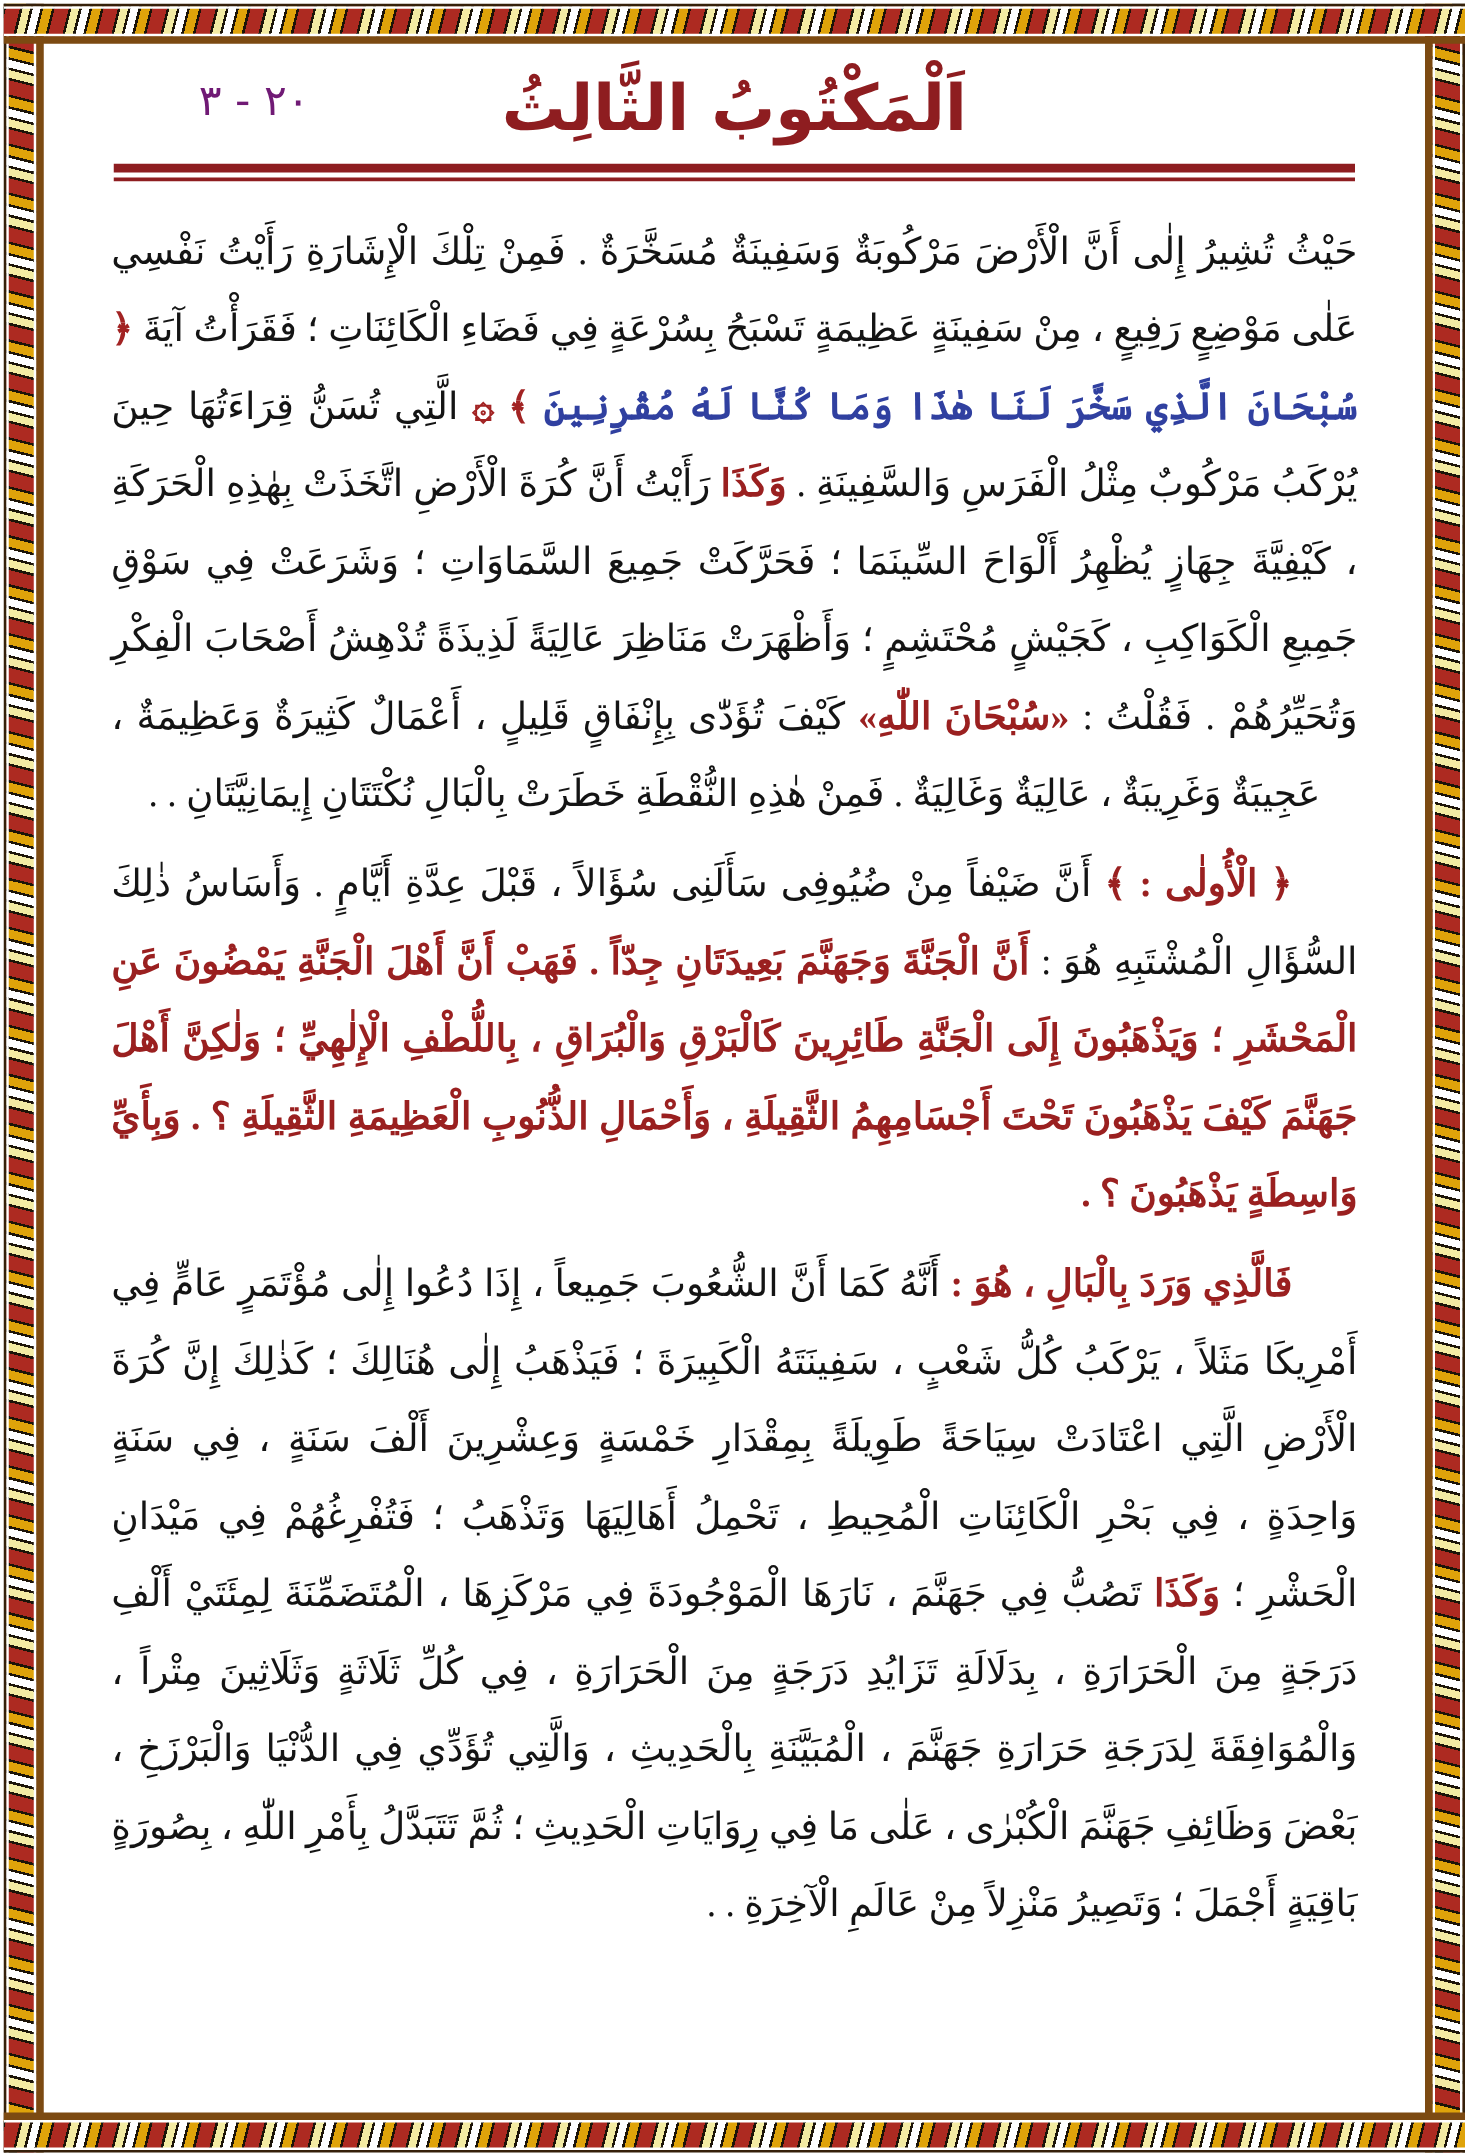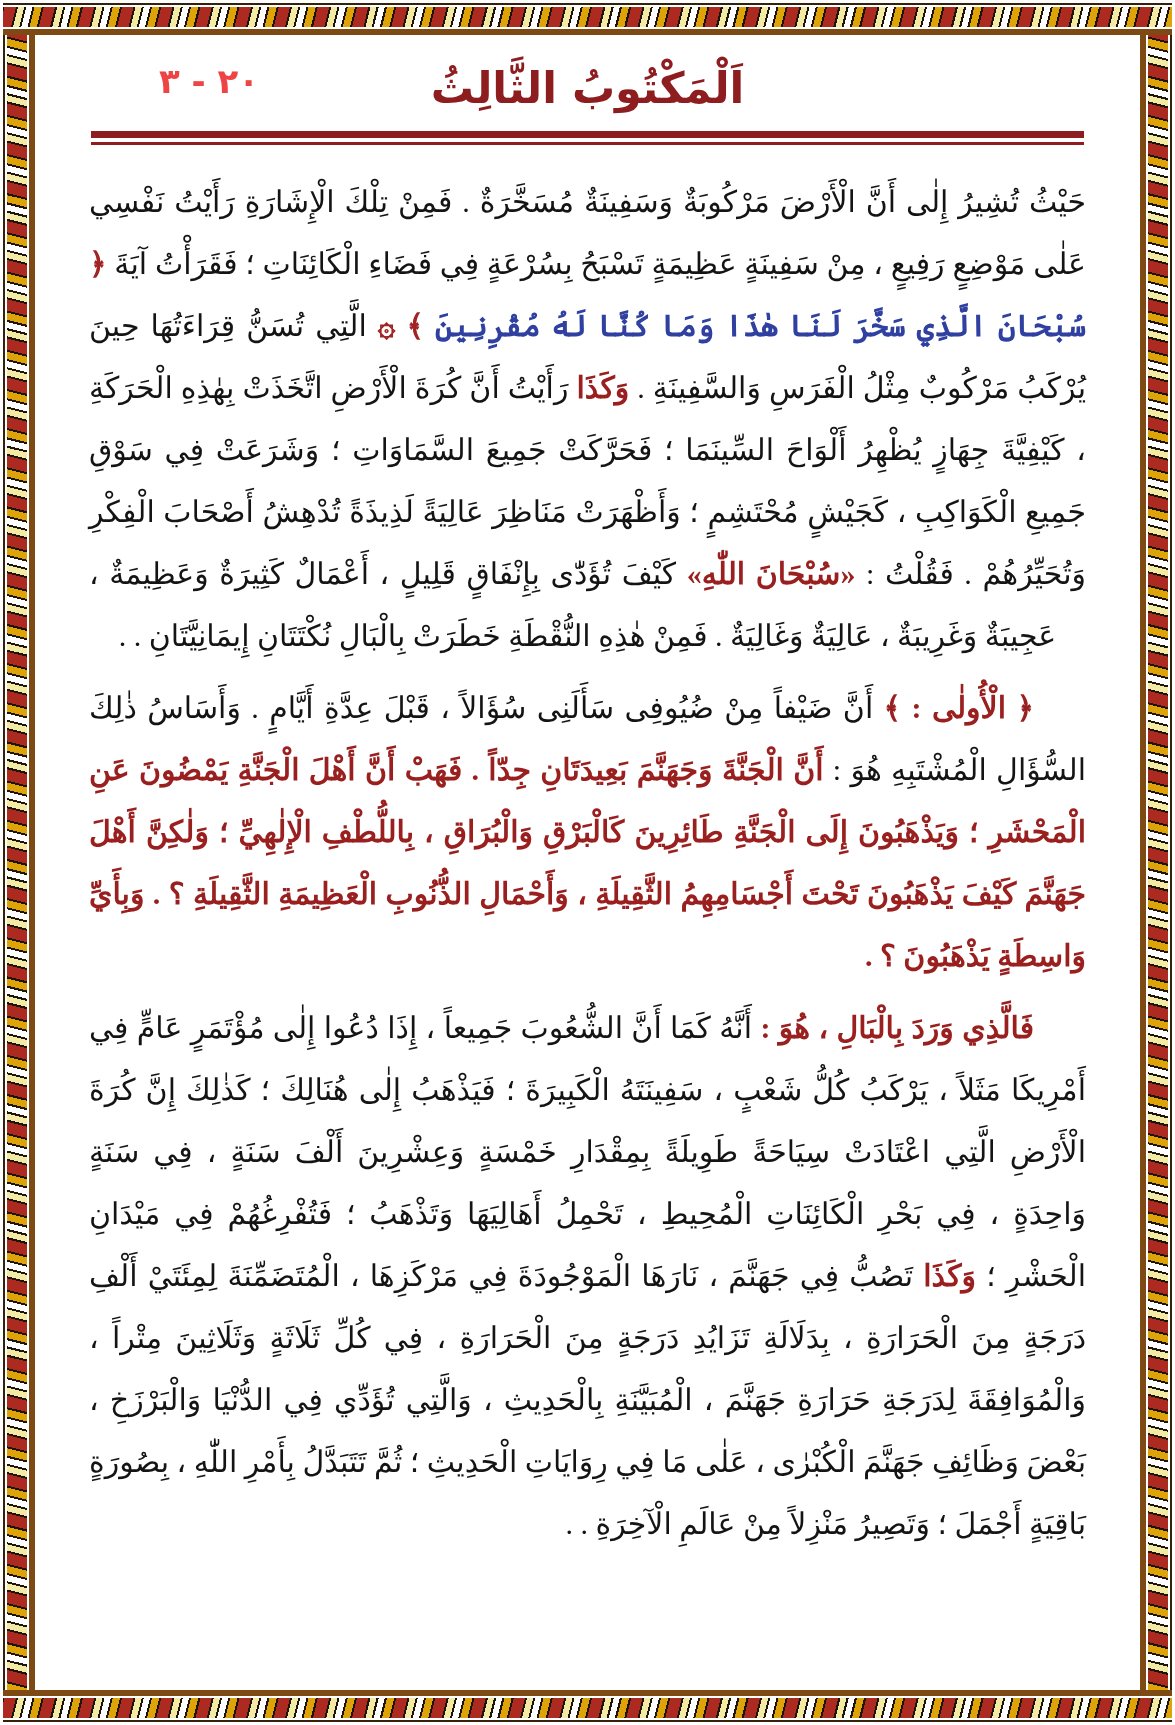--- a/index.html
+++ b/index.html
@@ -48,29 +48,29 @@
     padding:14px 48px 10px 48px;
     overflow:hidden;
   }
   .header-row{
     position:relative;
     height:66px;
   }
   .page-ref{
     position:absolute;
     left:70px;top:6px;            
-    color:#ef4444;
-    font-size:34px;font-weight:bold;
+    color:#701a75;
+    font-size:34px;font-weight:normal;
     letter-spacing:2px;
     direction:rtl;
   }
   .doc-title{
     text-align:center;
     color:#8e1d20;
-    font-size:43px;font-weight:bold;
+    font-size:51px;font-weight:bold;
     line-height:66px;
   }
   .double-rule{
     height:4px;
     margin:10px 2px 0 2px;
     border-top:7px solid #8e1d20;
     border-bottom:3px solid #8e1d20;
   }
   .body-text{
     margin-top:26px;

